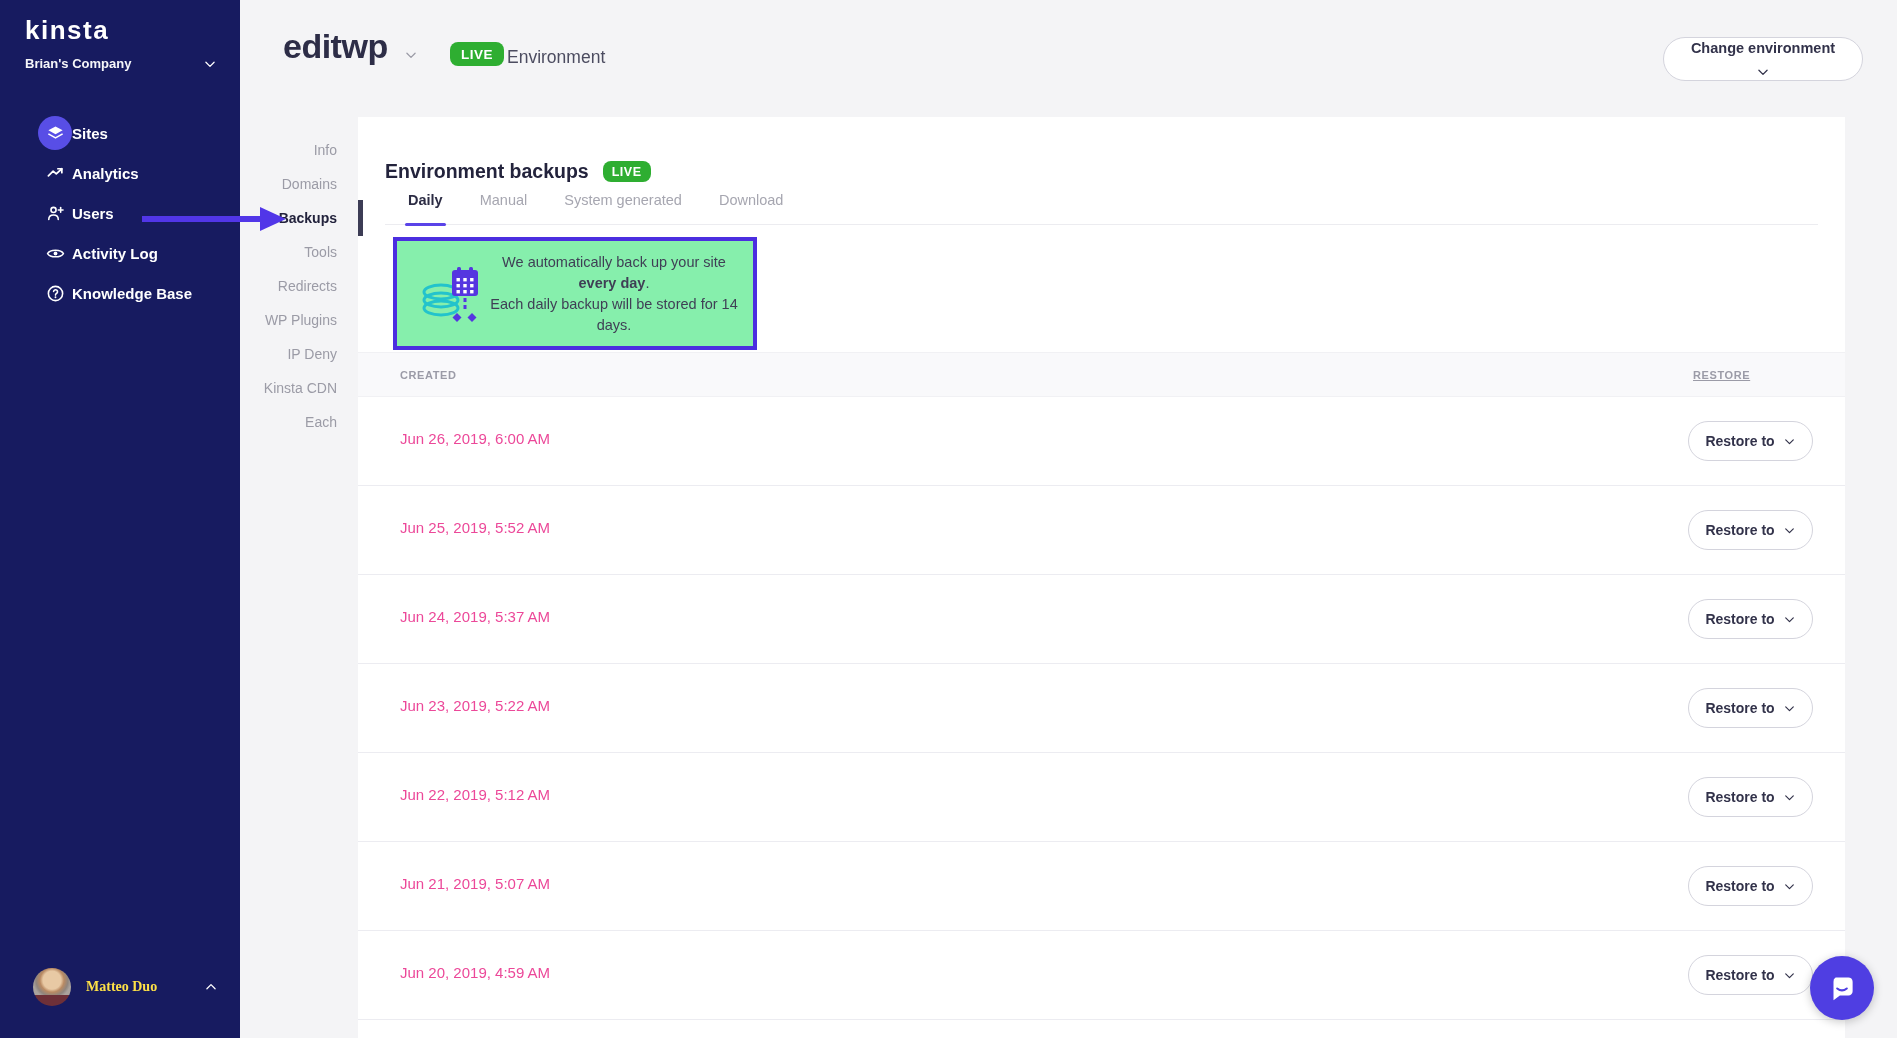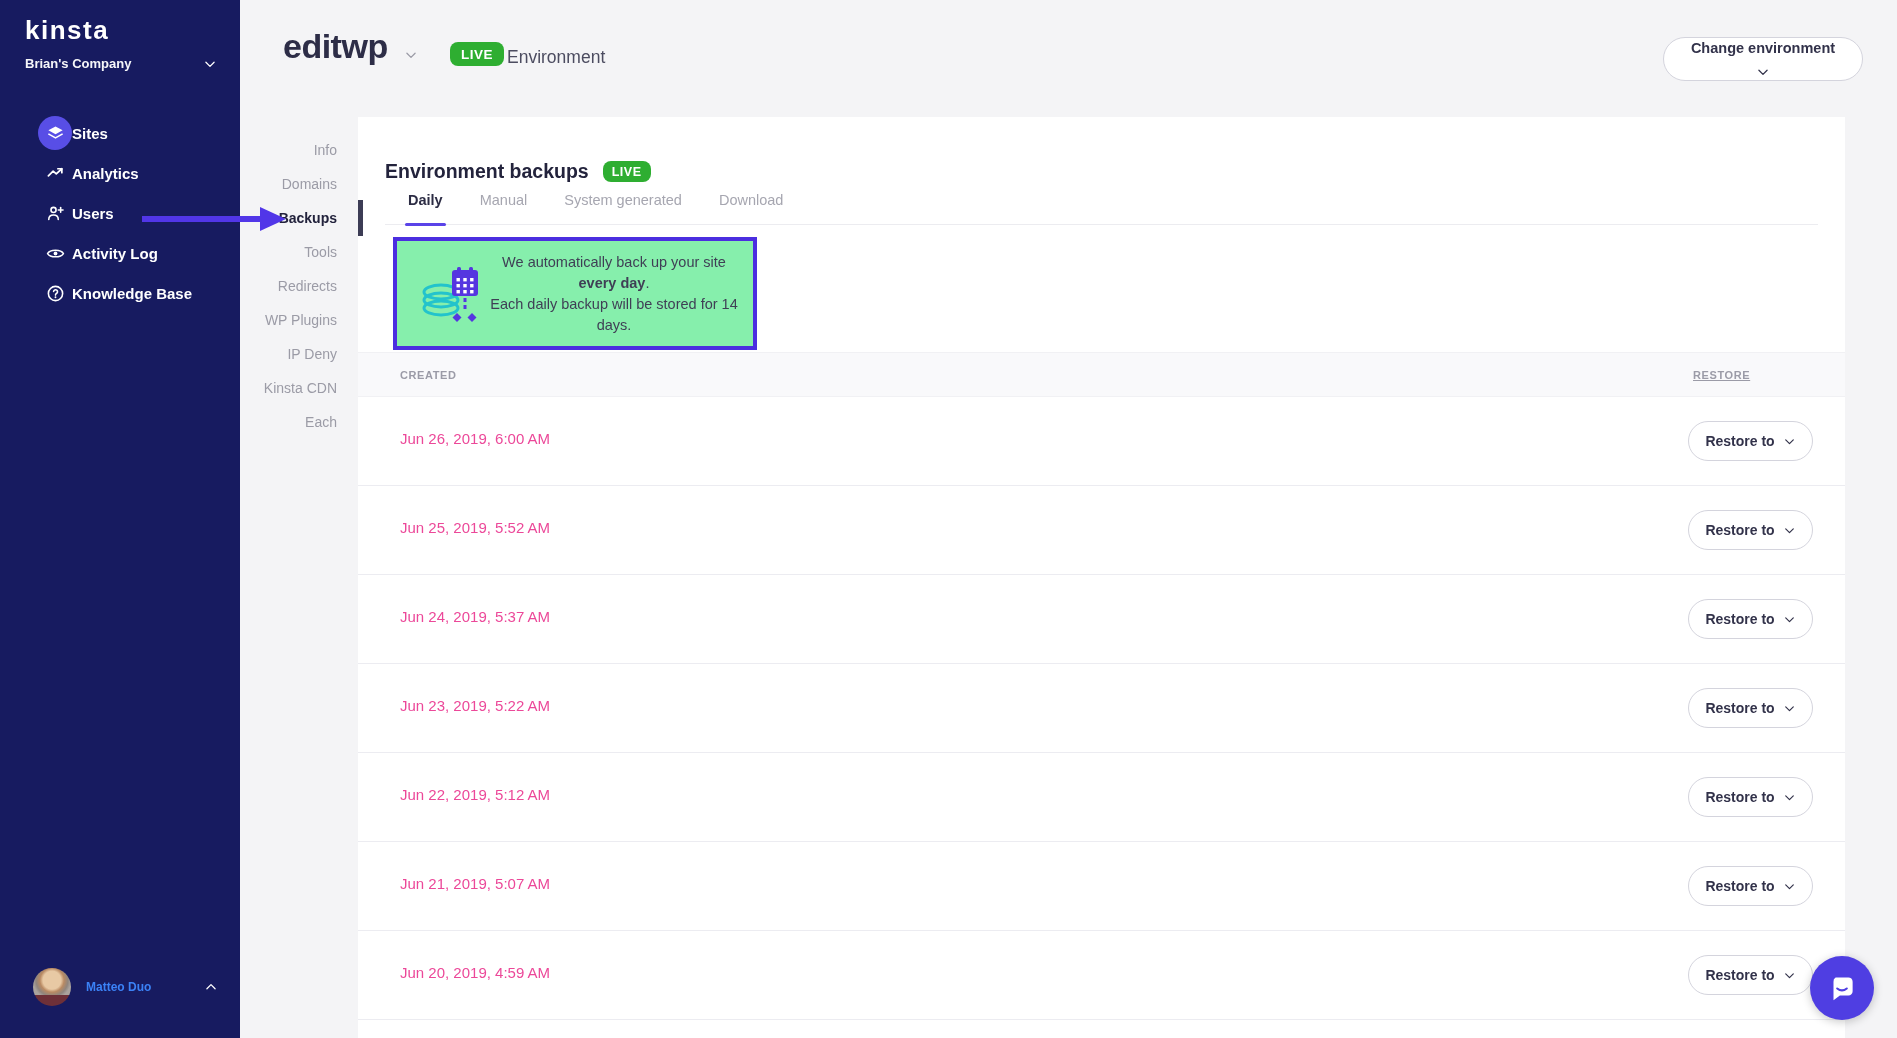--- a/index.html
+++ b/index.html
@@ -19,21 +19,21 @@
   .icon-wrap { width:34px; height:34px; display:flex; align-items:center; justify-content:center; flex:0 0 auto; border-radius:50%; }
   .nav-item.active .icon-wrap { background:#584ee6; }
   .nav-item svg { width:19px; height:19px; }
   .nav-label { font-size:15px; font-weight:600; color:#fff; }
   .user-row { position:absolute; left:0; bottom:28px; width:240px; height:46px; display:flex; align-items:center; padding-left:33px; cursor:pointer; }
   .avatar { width:38px; height:38px; border-radius:50%; flex:0 0 auto;
     background:
       linear-gradient(to top, #6e3038 0 11px, rgba(0,0,0,0) 11px),
       radial-gradient(circle at 50% 32%, #e8c9a4 0 9px, #b98a63 12px, #8f857e 16px, #aba39d 19px);
   }
-  .user-name { margin-left:15px; font-size:12px; font-weight:700; color:#3b82f6; flex:1; }
+  .user-name { margin-left:15px; font-size:14px; font-weight:700; color:#fde047; flex:1;font-family:Liberation Serif, serif; }
   .user-row .chev { margin-right:22px; }
 
   
   .site-title { position:absolute; left:283px; top:27px; font-size:34px; font-weight:800; color:#2d2d47; letter-spacing:-0.5px; }
   .site-chev { position:absolute; left:404px; top:48px; }
   .badge { display:inline-block; background:#2eae31; color:#fff; font-weight:800; border-radius:8px; letter-spacing:0.5px; }
   .badge.top { position:absolute; left:450px; top:42px; font-size:13.5px; padding:5px 11px 4px; }
   .env-label { position:absolute; left:507px; top:47px; font-size:17.5px; color:#4c4c60; }
   .btn-pill { display:flex; align-items:center; justify-content:center; gap:9px; background:#fff; border:1px solid #d4d4dd; border-radius:999px; font-family:"Liberation Sans",sans-serif; font-size:14.5px; font-weight:600; color:#32324a; cursor:pointer; }
   .change-env { position:absolute; left:1663px; top:37px; width:200px; height:44px;flex-direction:column; }

